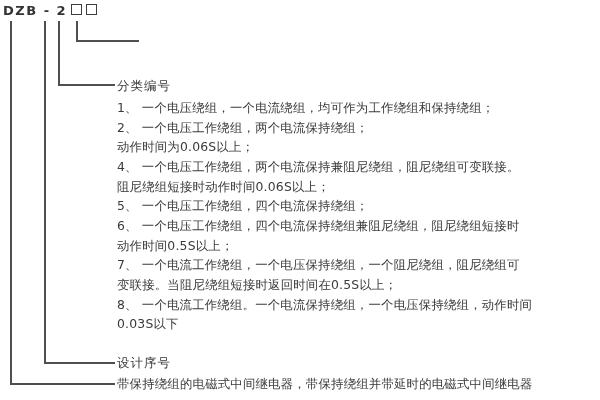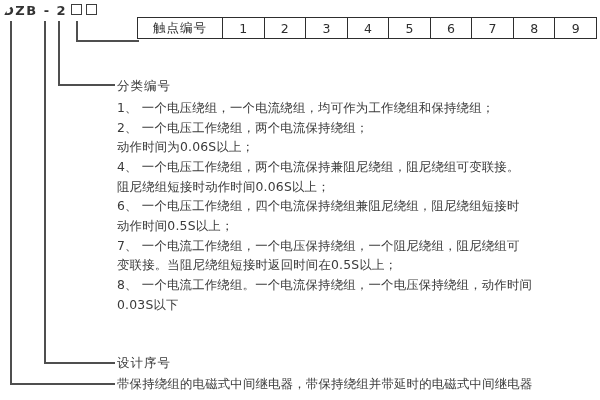--- a/index.html
+++ b/index.html
@@ -4,21 +4,20 @@
 <style>
   html, body { margin: 0; padding: 0; background: #ffffff; }
   .page {
     position: relative;
     width: 600px;
     height: 400px;
     background: #ffffff;
     font-family: "DejaVu Sans", sans-serif;
     color: #3a3a3a;
     overflow: hidden;
-    border-radius: 30px;
   }
   
   .model {
     position: absolute;
     left: 3px; top: 3px;
     font-size: 13px;
     font-weight: 600;
     letter-spacing: 1.5px;
     color: #333;
     white-space: nowrap;
@@ -102,43 +101,32 @@
     <span>DZB - 2</span><span class="box"></span><span class="box"></span>
   </div>
 
   <div class="lshape l-type"></div>
   <div class="lshape l-design"></div>
   <div class="lshape l-class"></div>
   <div class="lshape l-table"></div>
 
   <table class="contact-table">
     <tbody>
-        <tr>
-      <th class="rowhead">触点编号</th>
-      <td>1</td>
-      <td>2</td>
-      <td>3</td>
-      <td>4</td>
-      <td>5</td>
-      <td>6</td>
-      <td>7</td>
-      <td>8</td>
-      <td>9</td>
-    </tr>
   </tbody>
     </table>
 
   <div class="class-label">分类编号</div>
 
   <div class="class-lines">
     <div>1、 一个电压绕组，一个电流绕组，均可作为工作绕组和保持绕组；</div>
     <div>2、 一个电压工作绕组，两个电流保持绕组；</div>
     <div>动作时间为0.06S以上；</div>
     <div>4、 一个电压工作绕组，两个电流保持兼阻尼绕组，阻尼绕组可变联接。</div>
     <div>阻尼绕组短接时动作时间0.06S以上；</div>
+    <div>5、 一个电压工作绕组，四个电流保持绕组；</div>
     <div>6、 一个电压工作绕组，四个电流保持绕组兼阻尼绕组，阻尼绕组短接时</div>
     <div>动作时间0.5S以上；</div>
     <div>7、 一个电流工作绕组，一个电压保持绕组，一个阻尼绕组，阻尼绕组可</div>
     <div>变联接。当阻尼绕组短接时返回时间在0.5S以上；</div>
     <div>8、 一个电流工作绕组。一个电流保持绕组，一个电压保持绕组，动作时间</div>
     <div>0.03S以下</div>
   </div>
 
   <div class="design-label">设计序号</div>
 

